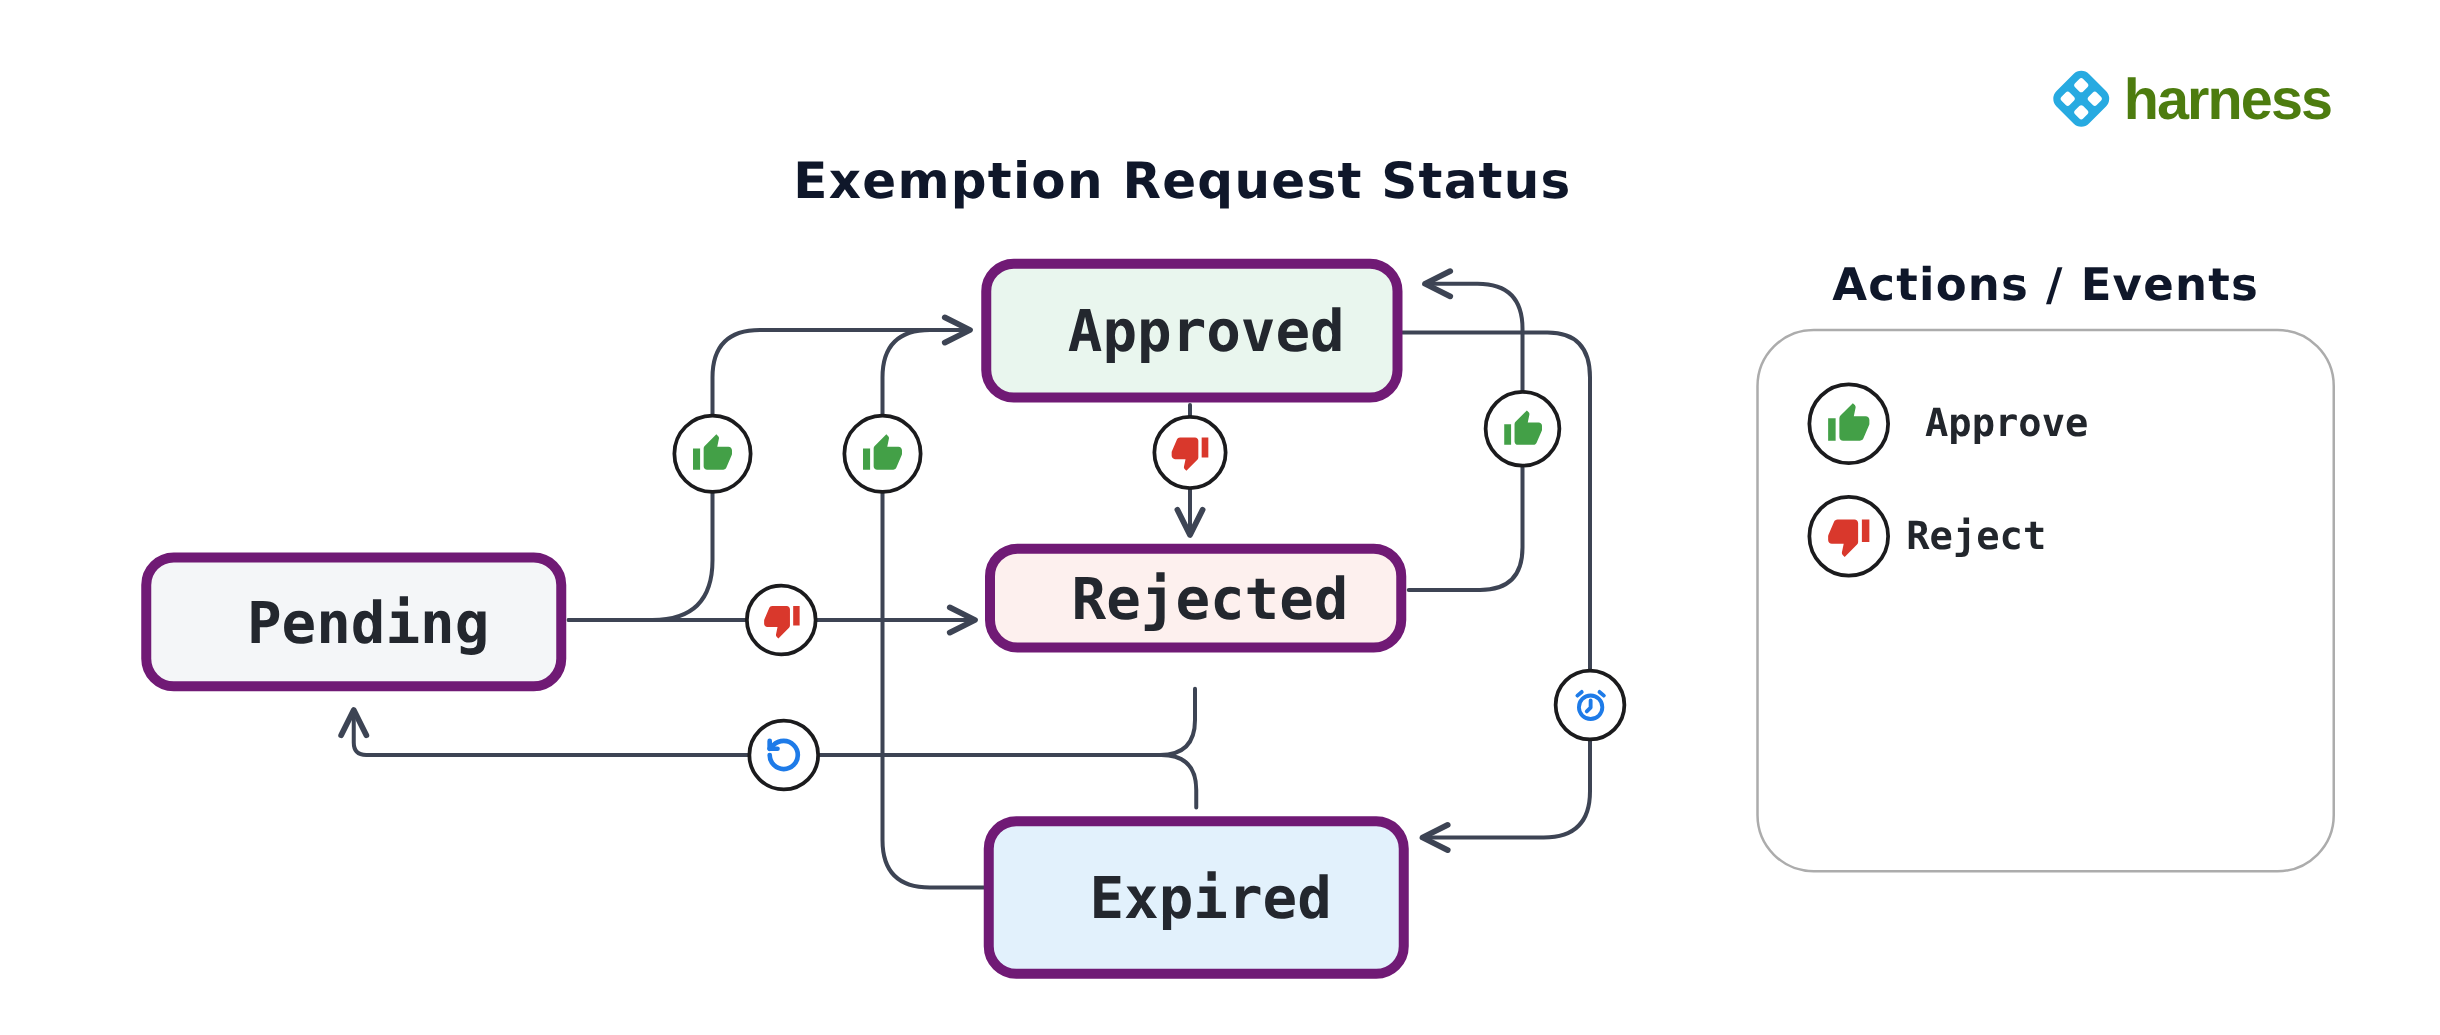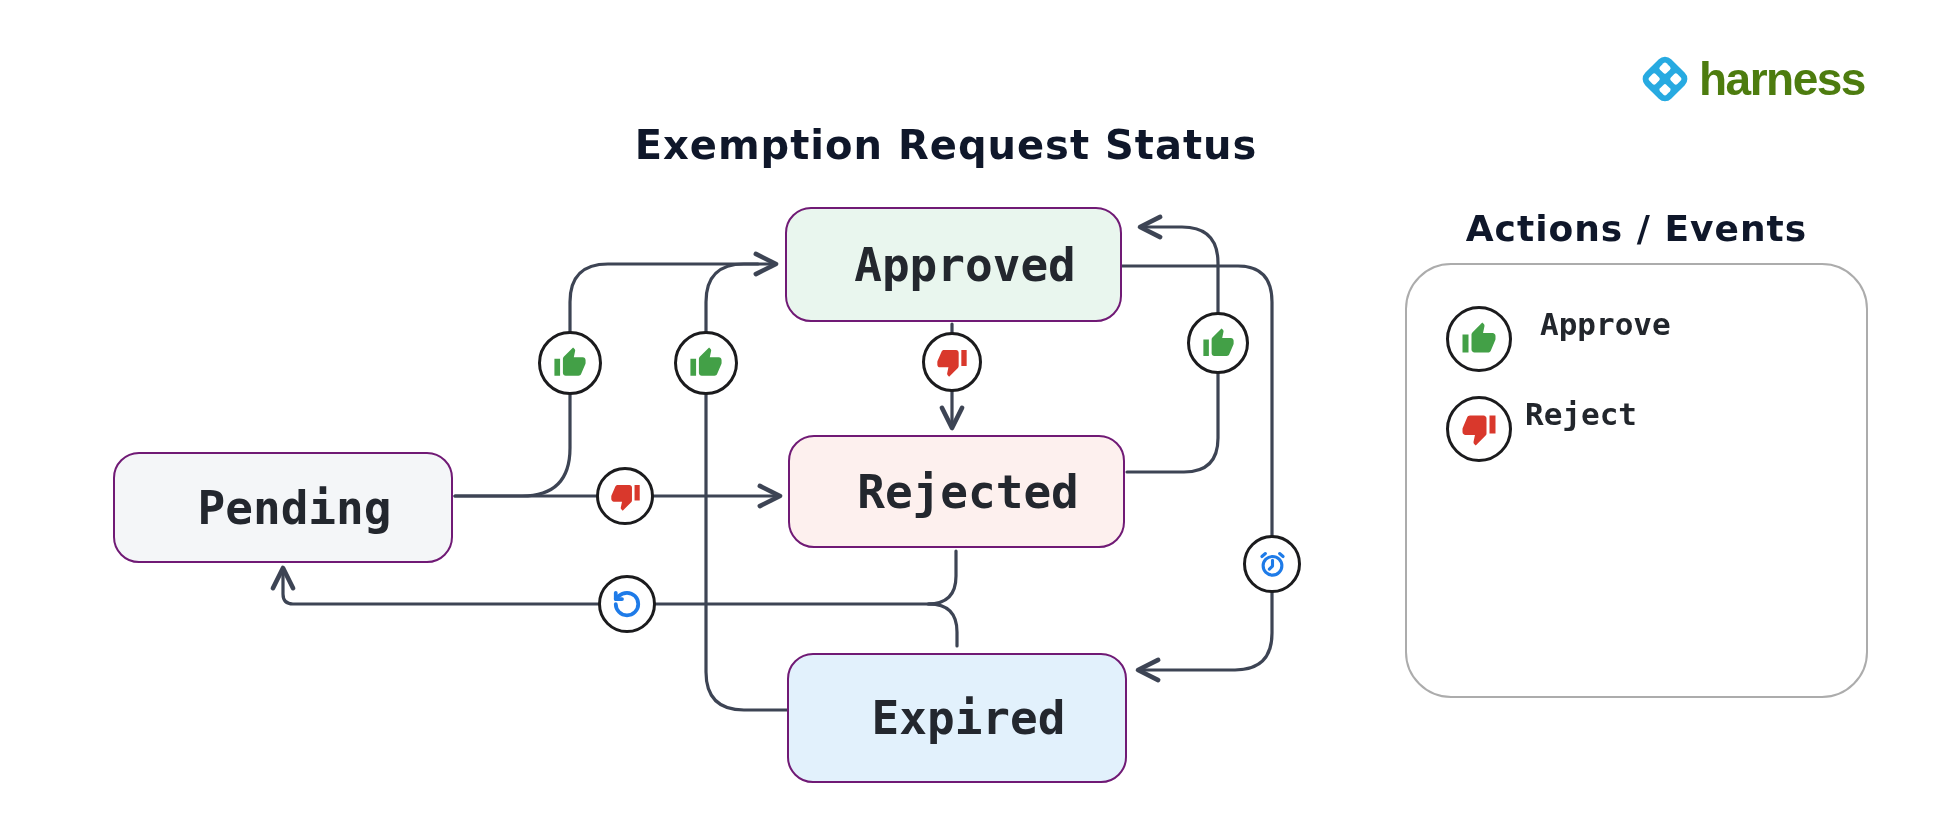--- a/index.html
+++ b/index.html
@@ -1,33 +1,33 @@
 <!DOCTYPE html>
 <html><head>
 <meta charset="utf-8">
 <style>
   html,body{margin:0;padding:0;background:#ffffff;}
   .canvas{position:relative;width:1952px;height:828px;background:#ffffff;overflow:hidden;
           font-family:"DejaVu Sans Mono","Liberation Mono",monospace;color:#22262C;}
   .wires{position:absolute;left:0;top:0;width:1952px;height:828px;z-index:1;}
   .wires path{fill:none;stroke:#3D4454;stroke-width:3.2;stroke-linecap:round;}
-  .state{position:absolute;z-index:3;box-sizing:border-box;border:2px solid #701a75;border-radius:26px;
+  .state{position:absolute;z-index:3;box-sizing:border-box;border:8px solid #701a75;border-radius:26px;
          display:flex;align-items:center;justify-content:center;font-size:46px;font-weight:600;color:#23272E;padding-left:23px;}
   .node{position:absolute;z-index:4;box-sizing:border-box;background:#ffffff;border:3.5px solid #1B1B1D;
         border-radius:50%;display:flex;align-items:center;justify-content:center;}
   .title{position:absolute;z-index:2;text-align:center;font-family:"DejaVu Sans","Liberation Sans",sans-serif;
          font-weight:600;color:#0f172a;}
   .main-title{left:546px;top:122px;width:800px;font-size:40px;letter-spacing:1px;}
   .legend-title{left:1405px;top:208px;width:463px;font-size:36px;letter-spacing:1px;}
   .brand{position:absolute;left:1637px;top:48px;height:62px;display:flex;align-items:center;gap:6px;z-index:5;}
   .brand-text{font-family:"Liberation Sans","DejaVu Sans",sans-serif;font-weight:700;font-size:46px;
               letter-spacing:-1.5px;color:#4d7c0f;}
   .legend-panel{position:absolute;left:1405px;top:263px;width:463px;height:435px;z-index:2;box-sizing:border-box;
                 border:2.5px solid #ACACAC;border-radius:46px;background:#ffffff;}
-  .legend-row{position:absolute;left:39px;display:flex;gap:28px;}
+  .legend-row{position:absolute;left:39px;display:flex;align-items:center;gap:28px;}
   .legend-circle{box-sizing:border-box;width:66px;height:66px;background:#fff;border:3.5px solid #1B1B1D;
                  border-radius:50%;display:flex;align-items:center;justify-content:center;flex:0 0 auto;}
   .legend-label{font-size:31px;font-weight:600;color:#22262C;white-space:nowrap;}
   .legend-label.small{font-size:26px;line-height:32px;white-space:normal;width:330px;}
   svg{display:block;}
 </style>
 </head>
 <body>
 
 <div class="canvas">
@@ -42,27 +42,27 @@
     <path d="M787 710 L744 710 Q706 710 706 672 L706 302 Q706 264 744 264 L758 264"></path>
     <path d="M455 496 L780 496" marker-end="url(#arrow)"></path>
     <path d="M952 324 L952 428" marker-end="url(#arrow)"></path>
     <path d="M1127 472 L1184 472 Q1218 472 1218 438 L1218 263 Q1218 227 1182 227 L1140 227" marker-end="url(#arrow)"></path>
     <path d="M1122 266 L1238 266 Q1272 266 1272 302 L1272 633 Q1272 670 1235 670 L1138 670" marker-end="url(#arrow)"></path>
     <path d="M956 551 L956 576 Q956 604 928 604"></path>
     <path d="M957 646 L957 632 Q957 604 929 604"></path>
     <path d="M934 604 L293 604 Q283 604 283 594 L283 568" marker-end="url(#arrow)"></path>
   </svg>
 
-  <div class="state" style="left: 113px; top: 452px; width: 340px; height: 111px; background: rgb(244, 246, 248);">
+  <div class="state" style="left: 113px; top: 442px; width: 340px; height: 111px; background: rgb(244, 246, 248);">
     <span>Pending</span>
   </div>
   <div class="state" style="left: 785px; top: 207px; width: 337px; height: 115px; background: rgb(233, 246, 238);">
     <span>Approved</span>
   </div>
-  <div class="state" style="left: 788px; top: 435px; width: 337px; height: 113px; background: rgb(253, 240, 238);">
+  <div class="state" style="left: 788px; top: 435px; width: 337px; height: 87px; background: rgb(253, 240, 238);">
     <span>Rejected</span>
   </div>
   <div class="state" style="left: 787px; top: 653px; width: 340px; height: 130px; background: rgb(226, 241, 252);">
     <span>Expired</span>
   </div>
 
   <div class="node" style="left:538px;top:331px;width:64px;height:64px;">
     <svg width="34" height="34" viewBox="0 0 24 24">
       <path d="M1 21h4V9H1v12zM23 10c0-1.1-.9-2-2-2h-6.31l.95-4.57.03-.32c0-.41-.17-.79-.44-1.06L14.17 1 7.59 7.59C7.22 7.95 7 8.45 7 9v10c0 1.1.9 2 2 2h9c.83 0 1.54-.5 1.84-1.22l3.02-7.05c.09-.23.14-.47.14-.73v-2z" fill="#43A047"></path>
     </svg>

